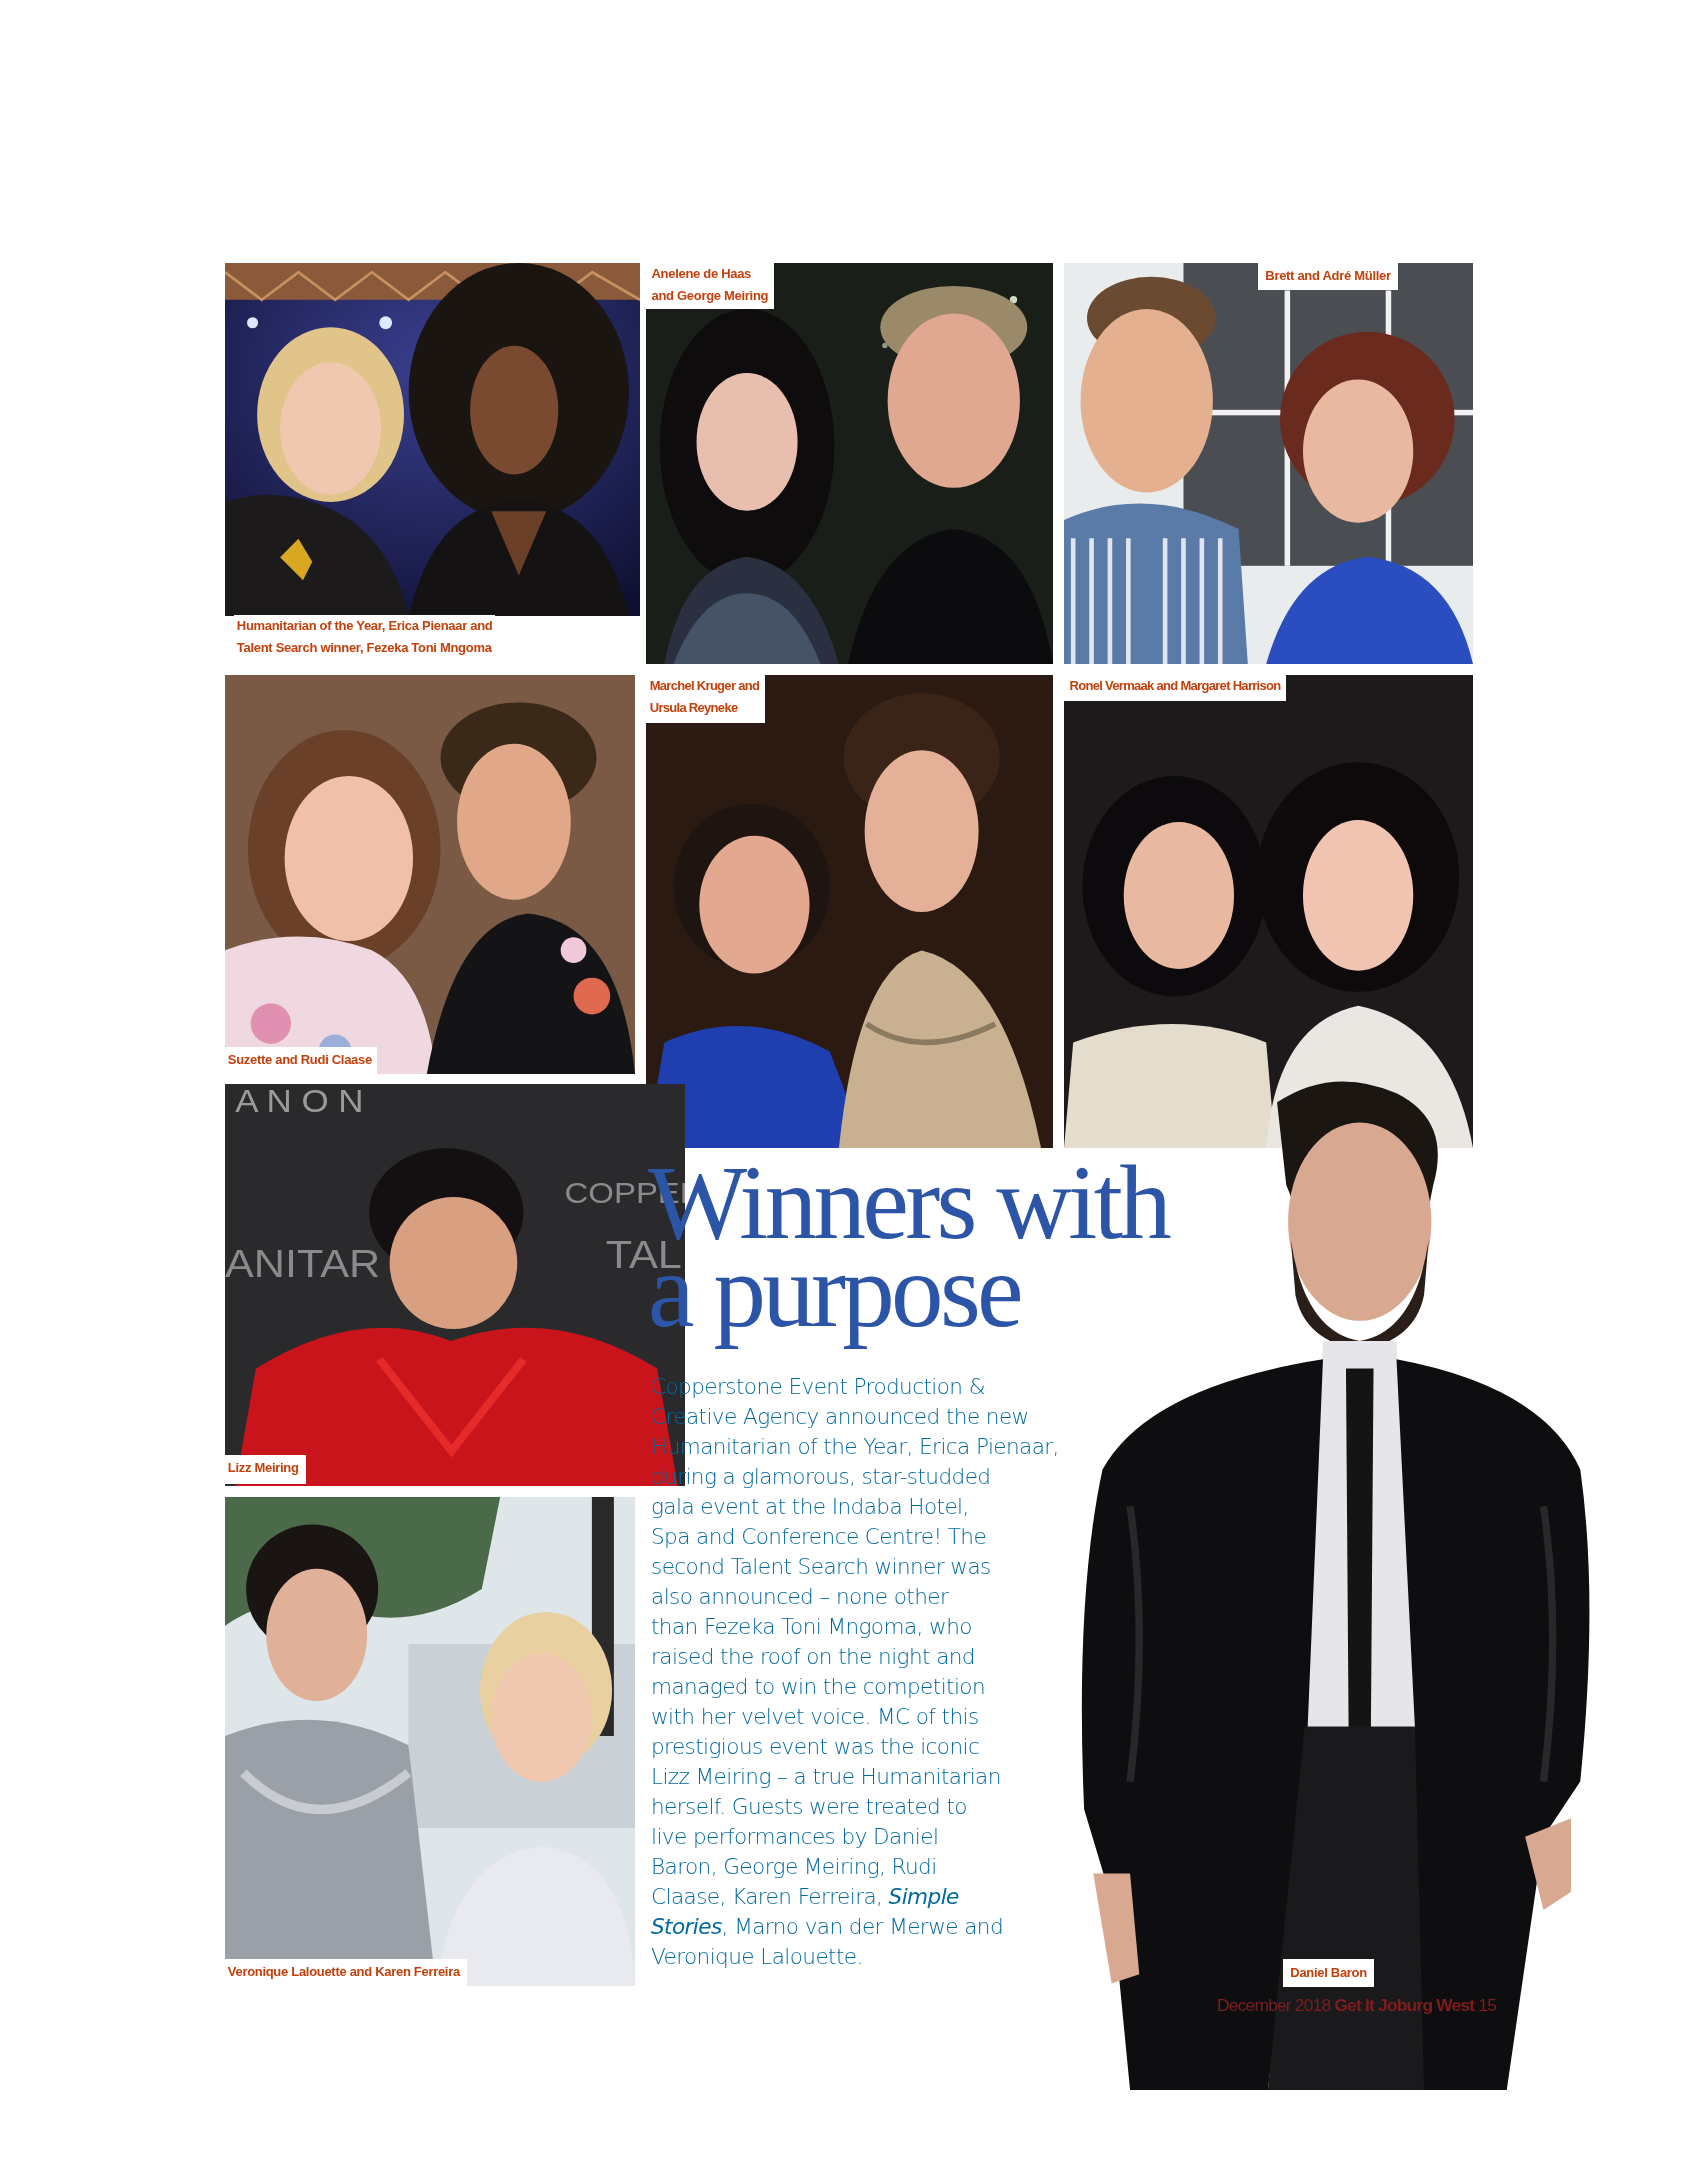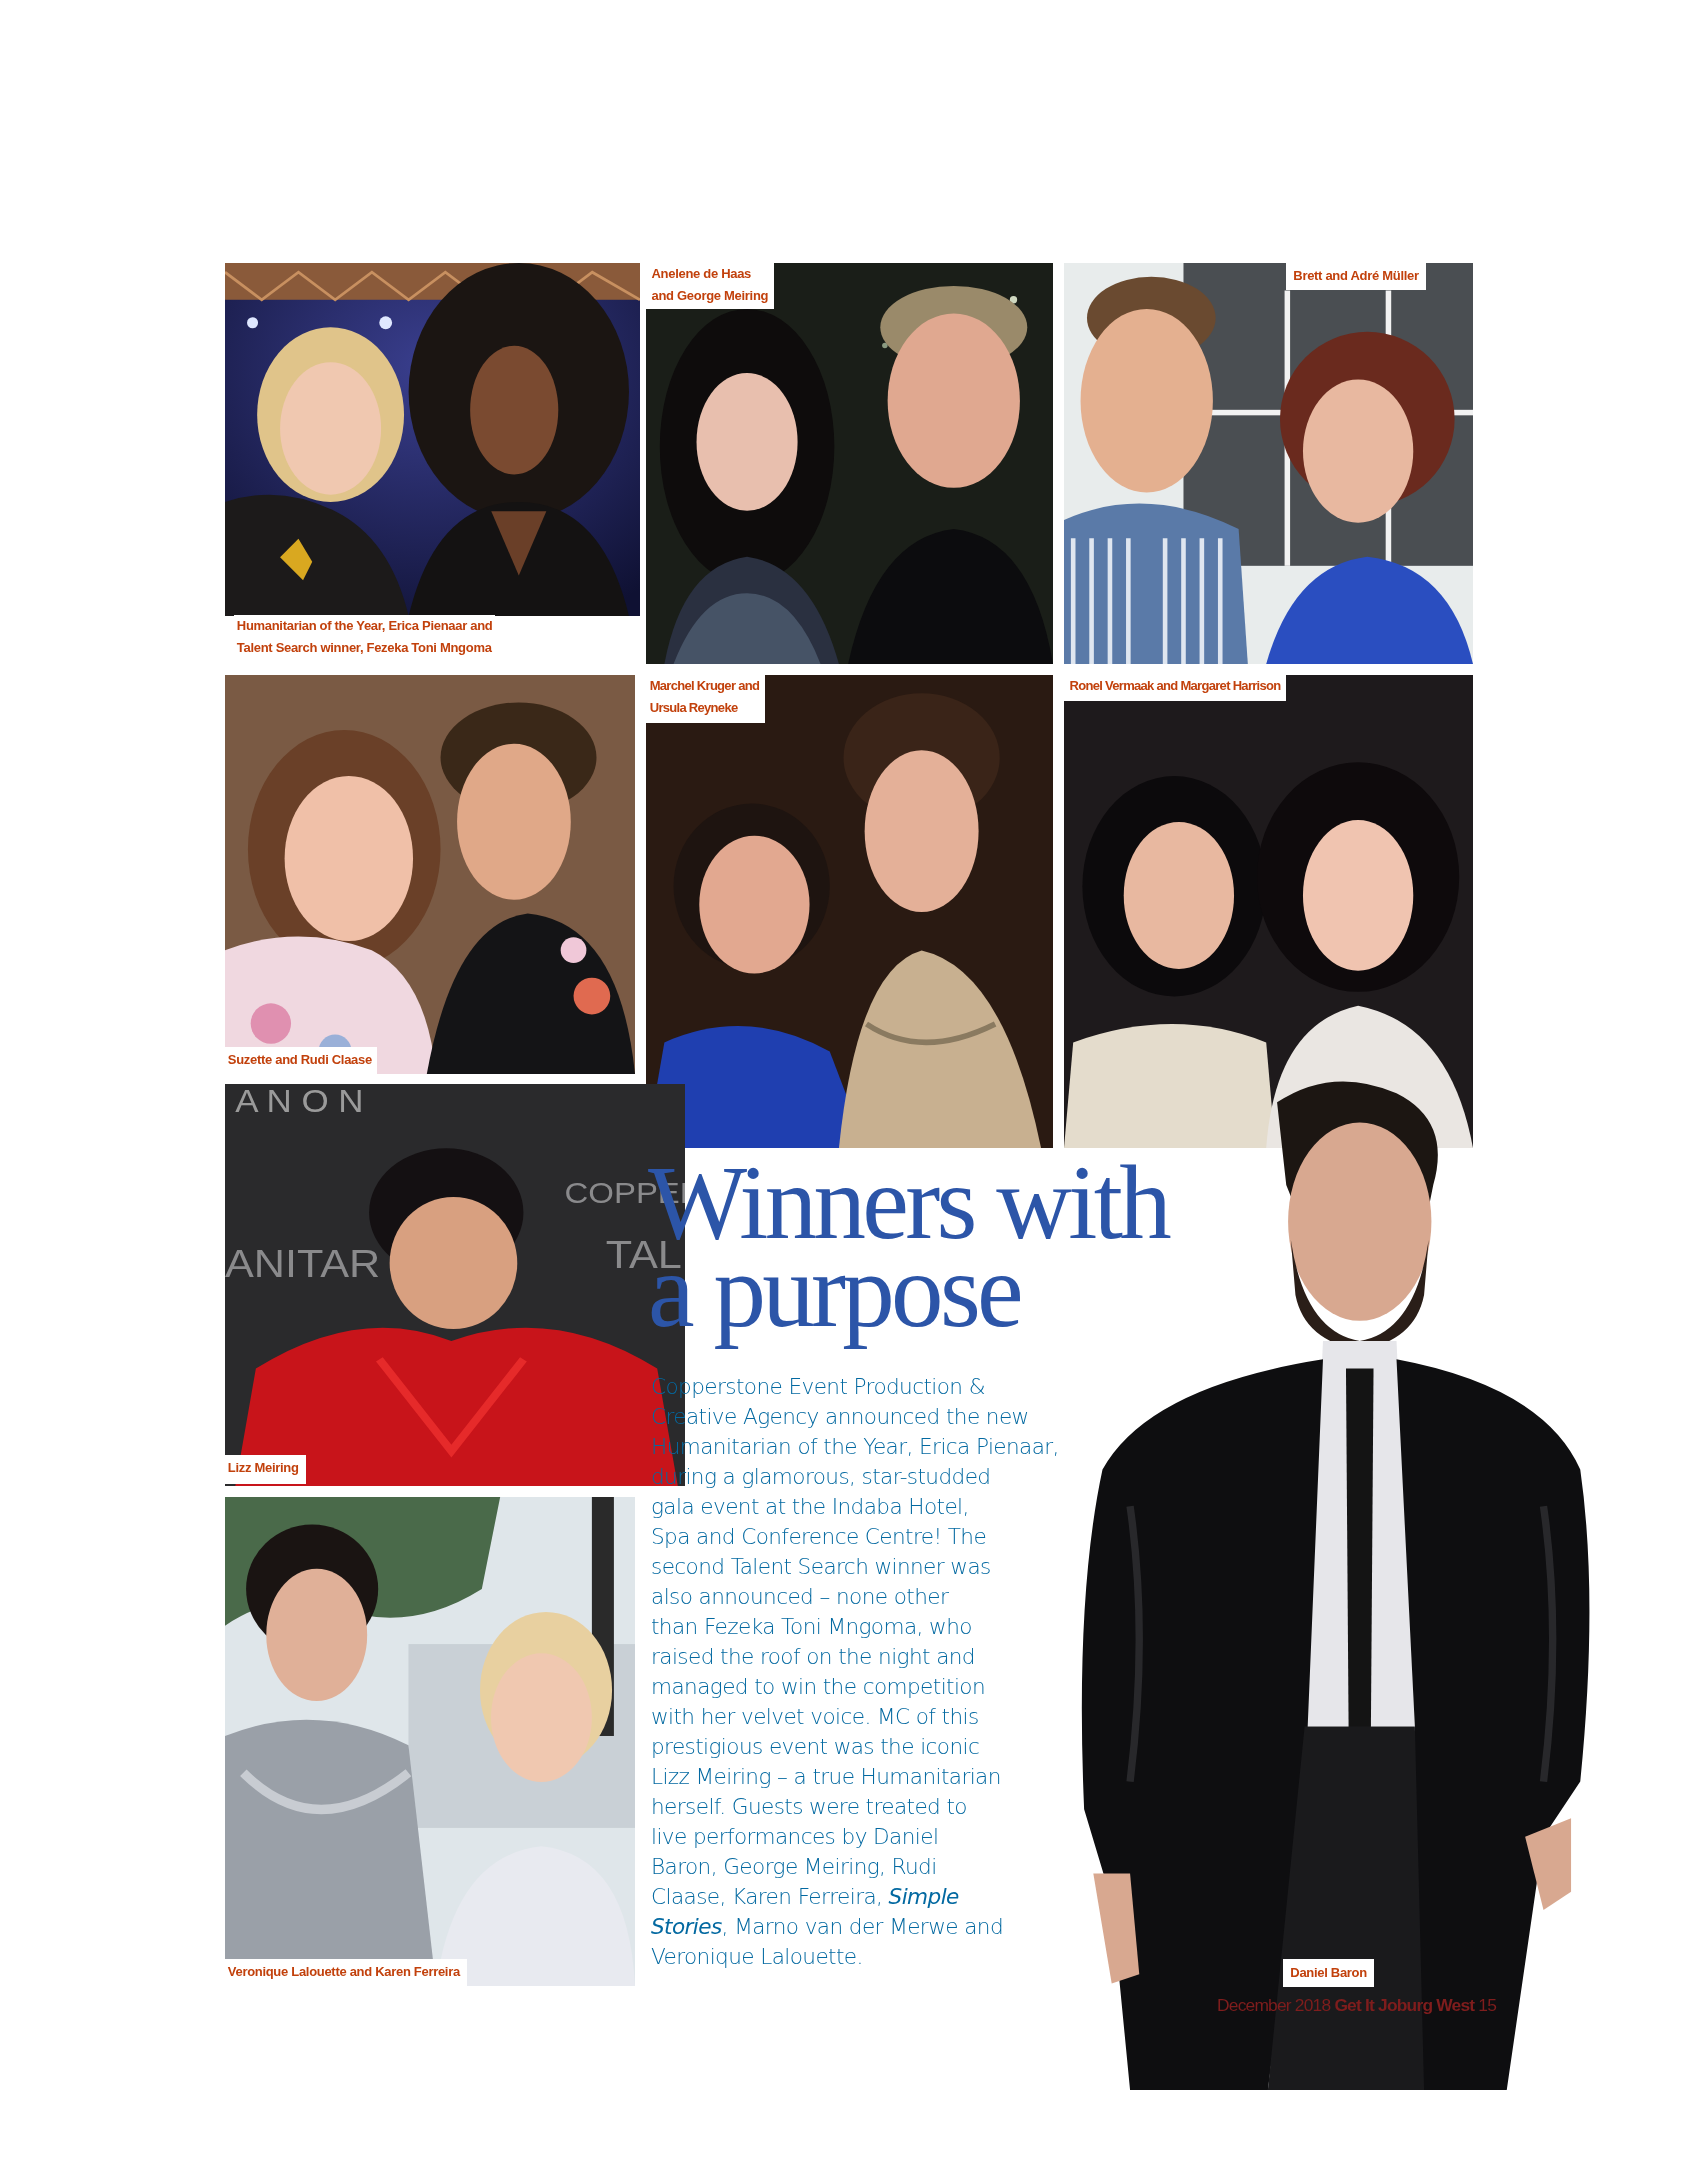--- a/index.html
+++ b/index.html
@@ -75,21 +75,21 @@
     <rect x="130" y="160" width="315" height="6" fill="#f2f2f2"></rect>
     <ellipse cx="95" cy="60" rx="70" ry="45" fill="#6a4a30"></ellipse>
     <ellipse cx="90" cy="150" rx="72" ry="100" fill="#e4b090"></ellipse>
     <path d="M0 437 L0 280 Q90 240 190 290 L200 437 Z" fill="#5a7aa8"></path>
     <path d="M10 300 L10 437 M30 300 L30 437 M50 300 L50 437 M70 300 L70 437 M110 300 L110 437 M130 300 L130 437 M150 300 L150 437 M170 300 L170 437" stroke="#dfe6f0" stroke-width="5"></path>
     <ellipse cx="330" cy="170" rx="95" ry="95" fill="#6a2a1e"></ellipse>
     <ellipse cx="320" cy="205" rx="60" ry="78" fill="#e8b8a0"></ellipse>
     <path d="M220 437 Q250 330 330 320 Q420 330 445 437 Z" fill="#2a4ec0"></path>
   </svg>
 </div>
-<div class="caption" style="left:1286px; top:263px; padding:1.8px 7.3px 3.7px 7.3px;">Brett and Adré Müller</div>
+<div class="caption" style="left:1258px; top:263px; padding:1.8px 7.3px 3.7px 7.3px;">Brett and Adré Müller</div>
 
 <div class="photo" style="left:225px; top:675px; width:410px; height:399px;">
   <svg viewBox="0 0 447 435" preserveAspectRatio="none">
     <rect width="447" height="435" fill="#7a5a44"></rect>
     <ellipse cx="130" cy="190" rx="105" ry="130" fill="#6a4028"></ellipse>
     <ellipse cx="135" cy="200" rx="70" ry="90" fill="#f0c0a8"></ellipse>
     <path d="M0 435 L0 300 Q80 270 160 300 Q220 330 230 435 Z" fill="#f0d8e0"></path>
     <circle cx="50" cy="380" r="22" fill="#e090b0"></circle>
       <circle cx="120" cy="410" r="18" fill="#9ab0d8"></circle>
     <ellipse cx="320" cy="90" rx="85" ry="60" fill="#3a2818"></ellipse>

